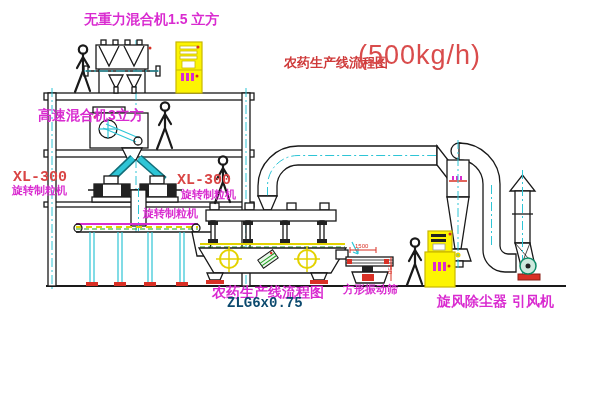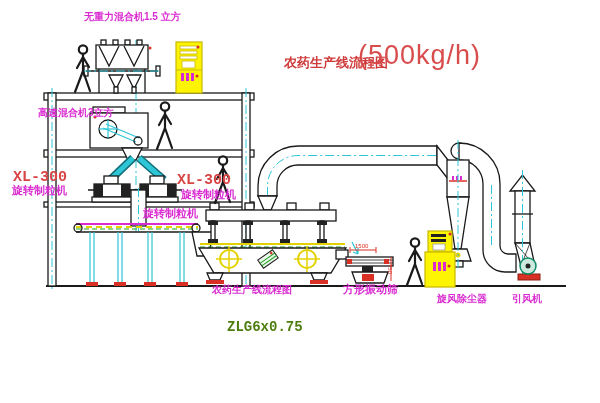--- a/index.html
+++ b/index.html
@@ -19,23 +19,23 @@
   .rd{fill:none;stroke:#d93025;stroke-width:1;}
   .rdf{fill:#d93025;stroke:none;}
   .mgf{fill:#d92bd0;stroke:none;}
   .ylw{fill:none;stroke:#e3d200;stroke-width:2.2;}
   .gnd{fill:none;stroke:#21a121;stroke-width:1.2;stroke-dasharray:5 3;}
   .mgl{fill:none;stroke:#d92bd0;stroke-width:2;}
   .pers{fill:#fff;stroke:#1a1a1a;stroke-width:2.2;stroke-linecap:round;stroke-linejoin:round;}
   .cab{fill:#fcf403;stroke:#c9b700;stroke-width:1.2;}
   
   .lbl{position:absolute;white-space:nowrap;line-height:1;}
-  .mg{color:#d92bd0;font-size:10px;font-weight:bold;text-align:right;}
+  .mg{color:#d92bd0;font-size:14px;font-weight:bold;text-align:right;}
   .mg-s{color:#d92bd0;font-size:11px;font-weight:bold;}
-  .mg-model{color:#4d7c0f;font-size:14px;font-weight:bold;font-family:"Liberation Mono",monospace;margin-top:24px;}
+  .mg-model{color:#0c4a6e;font-size:14px;font-weight:bold;font-family:"Liberation Mono",monospace;}
   .red-model{color:#d94545;font-size:15px;font-weight:bold;font-family:"Liberation Mono",monospace;margin-top:9px;}
   .dim{color:#d93025;font-size:6px;}
   .title-zh{color:#cf3a3a;font-size:13px;font-weight:bold;letter-spacing:0px;}
   .title-cap{color:#d94c4c;font-size:27px;font-weight:normal;letter-spacing:1px;}
 </style>
 </head>
 <body>
 
 <div class="canvas">
 

